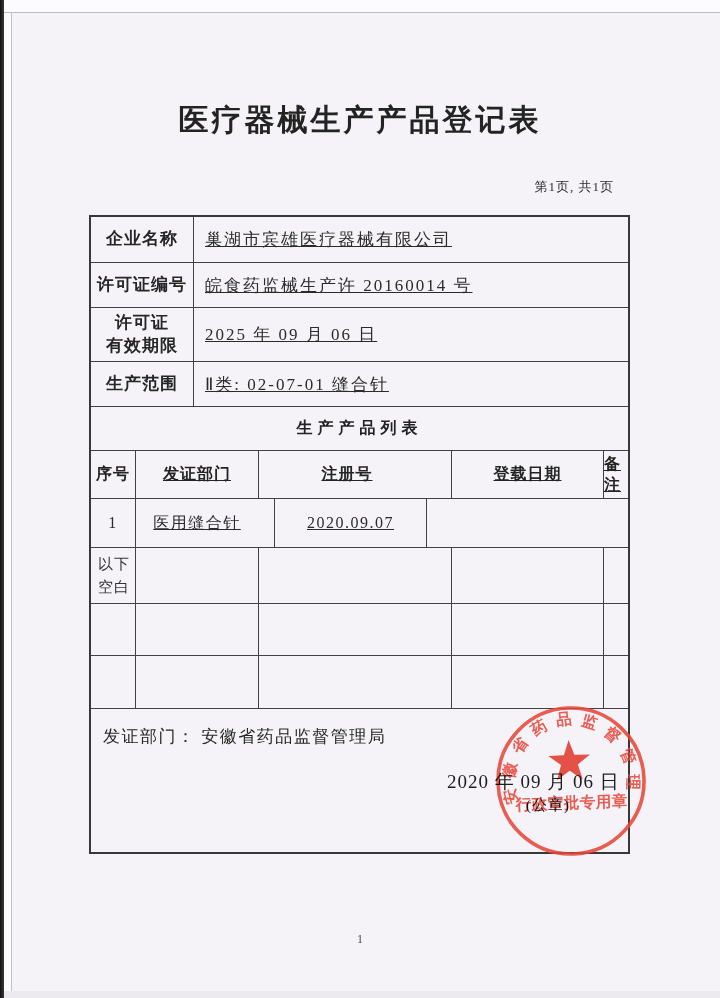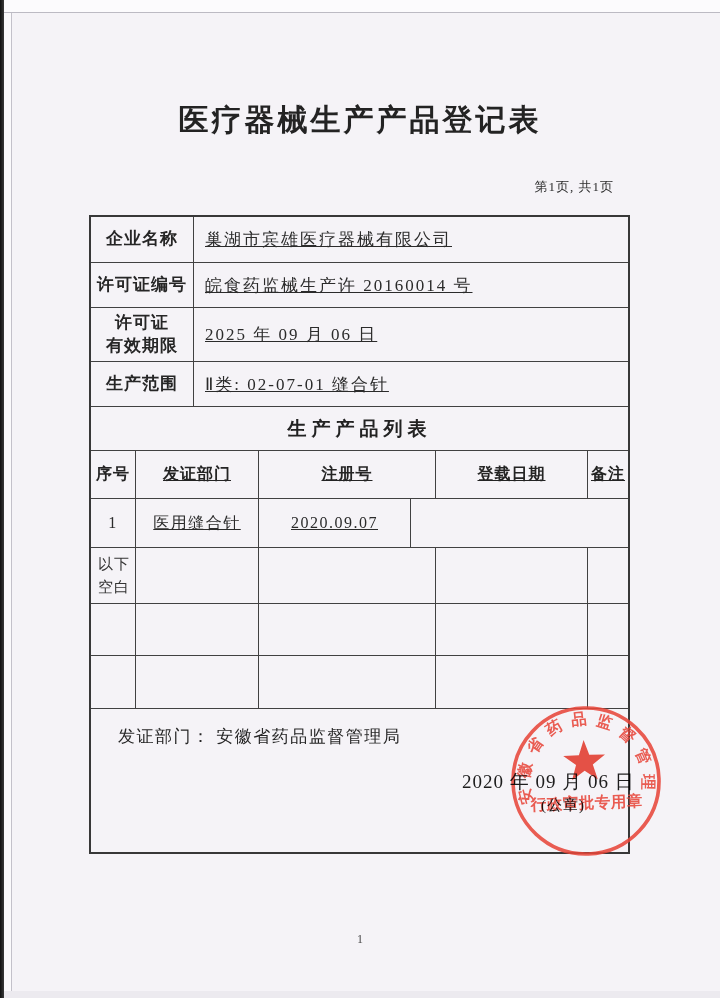--- a/index.html
+++ b/index.html
@@ -54,44 +54,44 @@
     font-weight: bold; font-size: 17px; letter-spacing: 1px; line-height: 1.35;
     text-align: center; color: #262626;
   }
   .value-cell {
     flex: 1; justify-content: flex-start; padding-left: 11px;
     font-size: 17px; letter-spacing: 2px; color: #2b2b2b;
   }
 
   
   .row-section { height: 44px; justify-content: center; align-items: center; display: flex; }
-  .section-title { font-size: 19px; font-weight: bold; letter-spacing: 5px; color: #222; }
+  .section-title { font-size: 16px; font-weight: bold; letter-spacing: 5px; color: #222; }
 
   
   .row-cols { height: 48px; font-weight: bold; }
   .row-data { height: 49px; }
   .row-blank { height: 56px; }
   .row-empty-1 { height: 52px; }
   .row-empty-2 { height: 53px; }
   .col-no   { width: 44px;  justify-content: center; }
   .col-name { width: 123px; justify-content: center; }
   .col-reg  { width: 177px; justify-content: center; }
-  .col-date { width: 152px; justify-content: center; }
+  .col-date { width: 152px; justify-content: center; margin-left: 16px; }
   .col-note { flex: 1;      justify-content: center; }
   .row-cols .cell { font-size: 16px; letter-spacing: 1px; color: #242424; }
   .row-data .cell { font-size: 16px; letter-spacing: 1.5px; color: #2b2b2b; }
   .blank-note {
     align-items: flex-start; justify-content: flex-start;
     padding: 5px 0 0 7px; font-size: 15px; line-height: 1.55;
     letter-spacing: 1px; color: #333;
   }
   .blank-note .bn { display: block; }
 
   
-  .row-footer { flex: 1; position: relative; border-bottom: none; overflow: visible; margin-left: 15px; }
+  .row-footer { flex: 1; position: relative; border-bottom: none; overflow: visible; }
   .issuer-line {
     position: absolute; left: 12px; top: 16px;
     font-size: 17px; letter-spacing: 1.5px; color: #262626;
   }
   .issue-date {
     position: absolute; left: 356px; top: 60px;
     font-size: 19px; letter-spacing: 1px; color: #1e1e1e;
     z-index: 2; mix-blend-mode: multiply; white-space: nowrap;
   }
   .seal-note {

